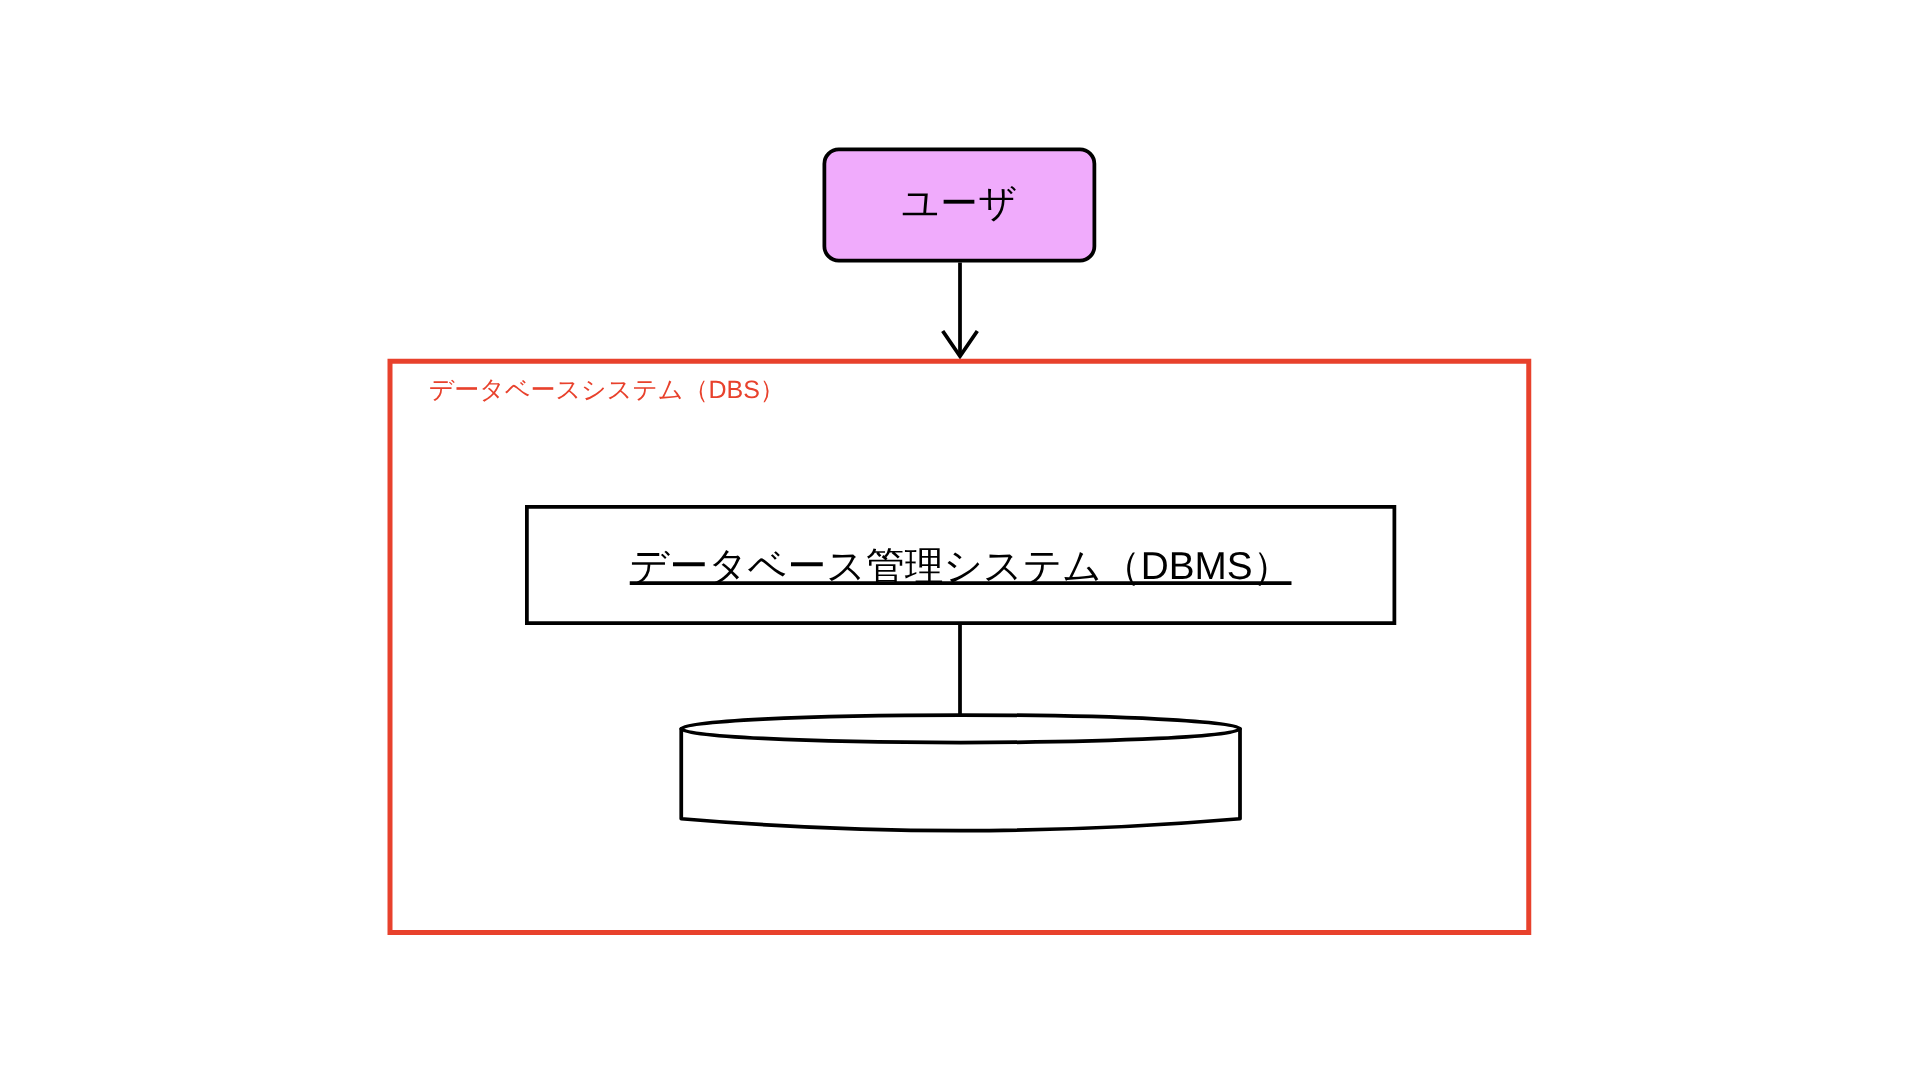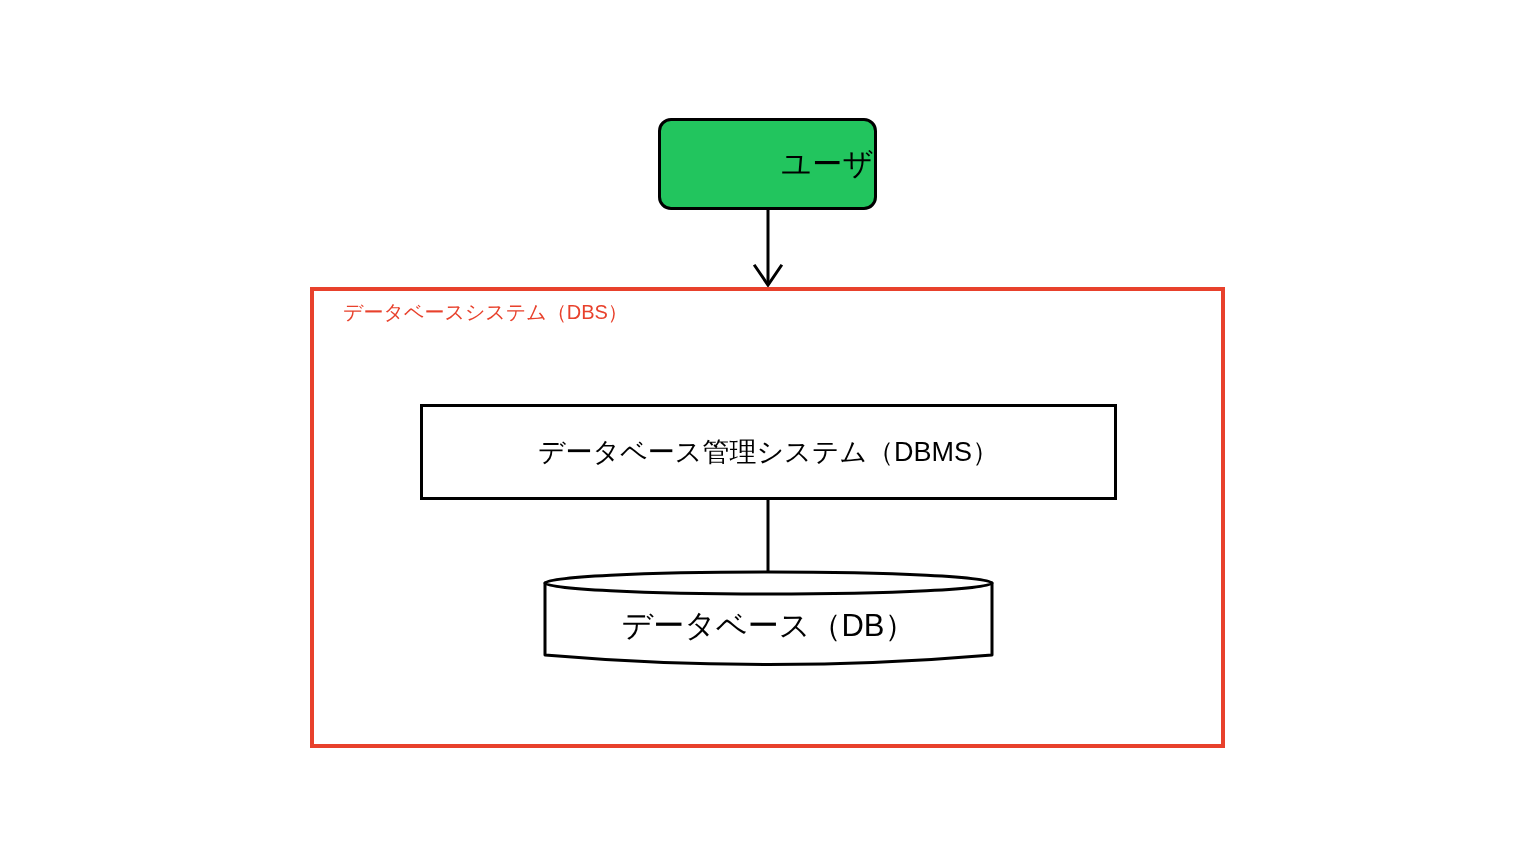--- a/index.html
+++ b/index.html
@@ -25,24 +25,24 @@
   
   .user-node {
     position: absolute;
     left: 658px;
     top: 118px;
     width: 219px;
     height: 92px;
     box-sizing: border-box;
     border: 3px solid #000000;
     border-radius: 13px;
-    background: #22c55e;
+    background: #f0abfc;
     display: flex;
     align-items: center;
-    justify-content: flex-end;
+    justify-content: center;
   }
   .user-node .node-label {
     font-size: 30px;
     color: #000000;
     letter-spacing: 0.5px;
     line-height: 1;
     white-space: nowrap;
   }
 
   
@@ -74,24 +74,25 @@
     width: 697px;
     height: 96px;
     box-sizing: border-box;
     border: 3px solid #000000;
     background: #ffffff;
     display: flex;
     align-items: center;
     justify-content: center;
   }
   .dbms-node .node-label {
-    font-size: 27px;
+    font-size: 31px;
     color: #000000;
     line-height: 1;
     white-space: nowrap;
+    text-decoration: underline;
   }
 
   
   .db-cylinder {
     position: absolute;
     left: 542px;
     top: 570px;
     width: 453px;
     height: 100px;
   }
@@ -151,16 +152,15 @@
     <span class="node-label">データベース管理システム（DBMS）</span>
   </div>
 
   <div class="db-cylinder">
     <svg viewBox="0 0 453 100" xmlns="http://www.w3.org/2000/svg" preserveAspectRatio="none">
 
       <path d="M 3 13 L 3 85 Q 226.5 104 450 85 L 450 13 Z" fill="#ffffff" stroke="#000000" stroke-width="3" stroke-linejoin="round"></path>
 
       <ellipse cx="226.5" cy="13" rx="223.5" ry="11" fill="#ffffff" stroke="#000000" stroke-width="3"></ellipse>
     </svg>
-    <span class="node-label">データベース（DB）</span>
   </div>
 
 </div>
 
 </body></html>

